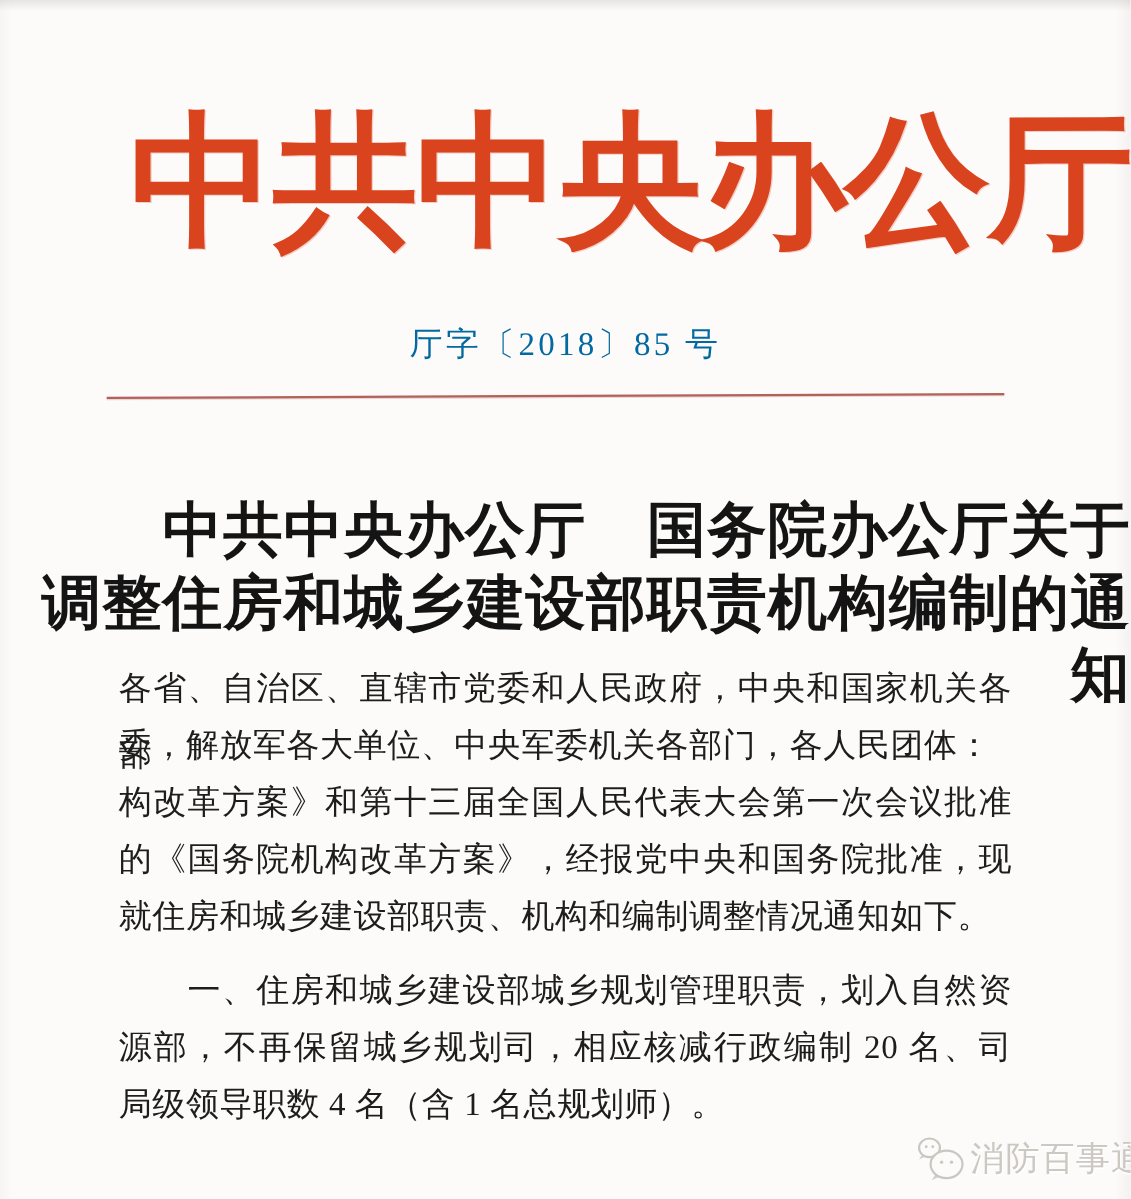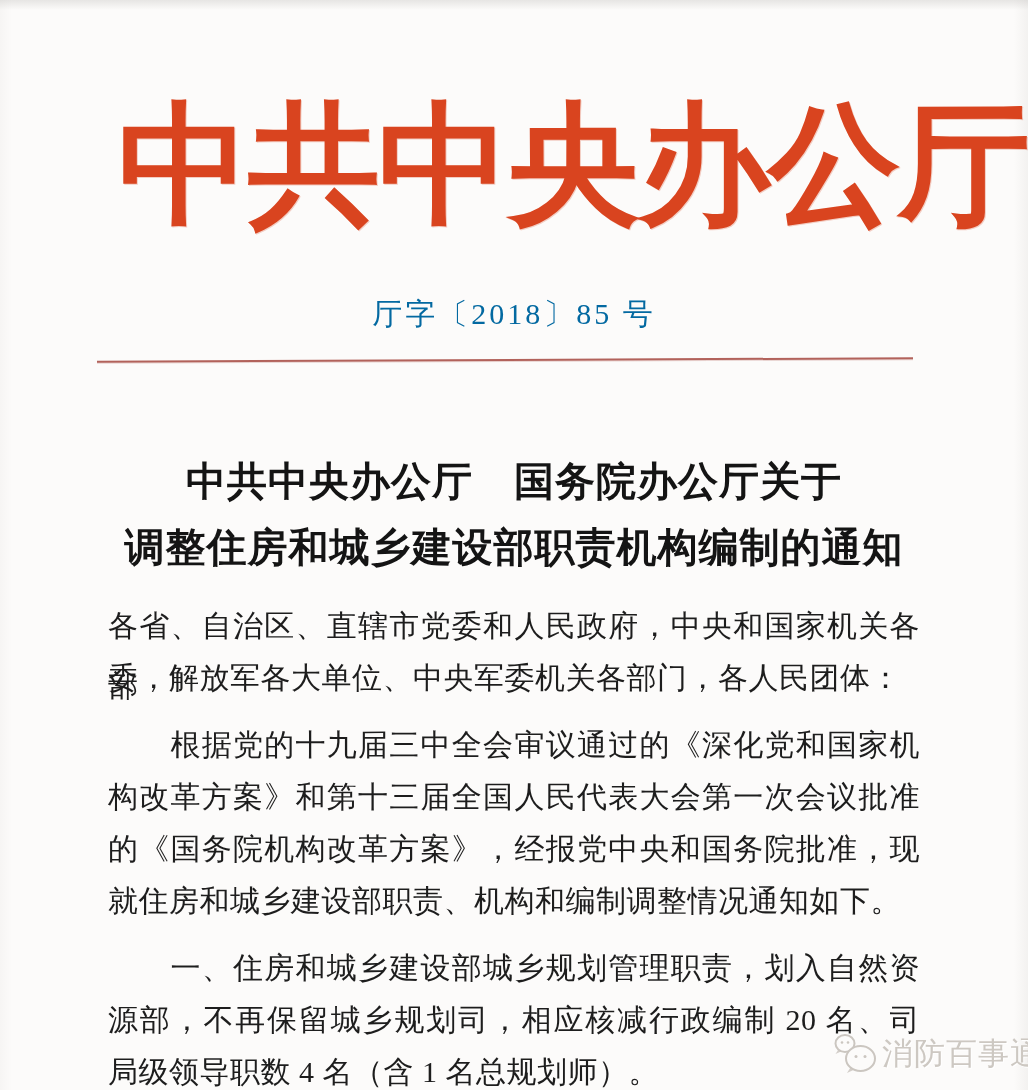--- a/index.html
+++ b/index.html
@@ -64,23 +64,23 @@
     background: #b2625b;
     box-shadow: 0 1px 0 rgba(178,98,91,0.25);
     transform: rotate(-0.25deg);
   }
 
   .doc-title {
     position: absolute;
     top: 449px;
     left: 0;
     width: 100%;
-    text-align: center;
+    text-align: right;
     font-weight: 700;
-    font-size: 40px;
+    font-size: 54px;
     line-height: 66px;
     color: #141414;
     letter-spacing: 1px;
   }
 
   .body-text {
     position: absolute;
     top: 596px;
     left: 108px;
     width: 812px;
@@ -135,21 +135,20 @@
   <div class="divider"></div>
 
   <div class="doc-title">
     <div>中共中央办公厅　国务院办公厅关于</div>
     <div>调整住房和城乡建设部职责机构编制的通知</div>
   </div>
 
   <div class="body-text">
     <div class="line fill">各省、自治区、直辖市党委和人民政府，中央和国家机关各部</div>
     <div class="line">委，解放军各大单位、中央军委机关各部门，各人民团体：</div>
-    <div class="line fill para">　　根据党的十九届三中全会审议通过的《深化党和国家机</div>
     <div class="line fill">构改革方案》和第十三届全国人民代表大会第一次会议批准</div>
     <div class="line fill">的《国务院机构改革方案》，经报党中央和国务院批准，现</div>
     <div class="line">就住房和城乡建设部职责、机构和编制调整情况通知如下。</div>
     <div class="line fill para">　　一、住房和城乡建设部城乡规划管理职责，划入自然资</div>
     <div class="line fill">源部，不再保留城乡规划司，相应核减行政编制 20 名、司</div>
     <div class="line">局级领导职数 4 名（含 1 名总规划师）。</div>
   </div>
 
   <div class="watermark">
     <span class="wechat-icon">

